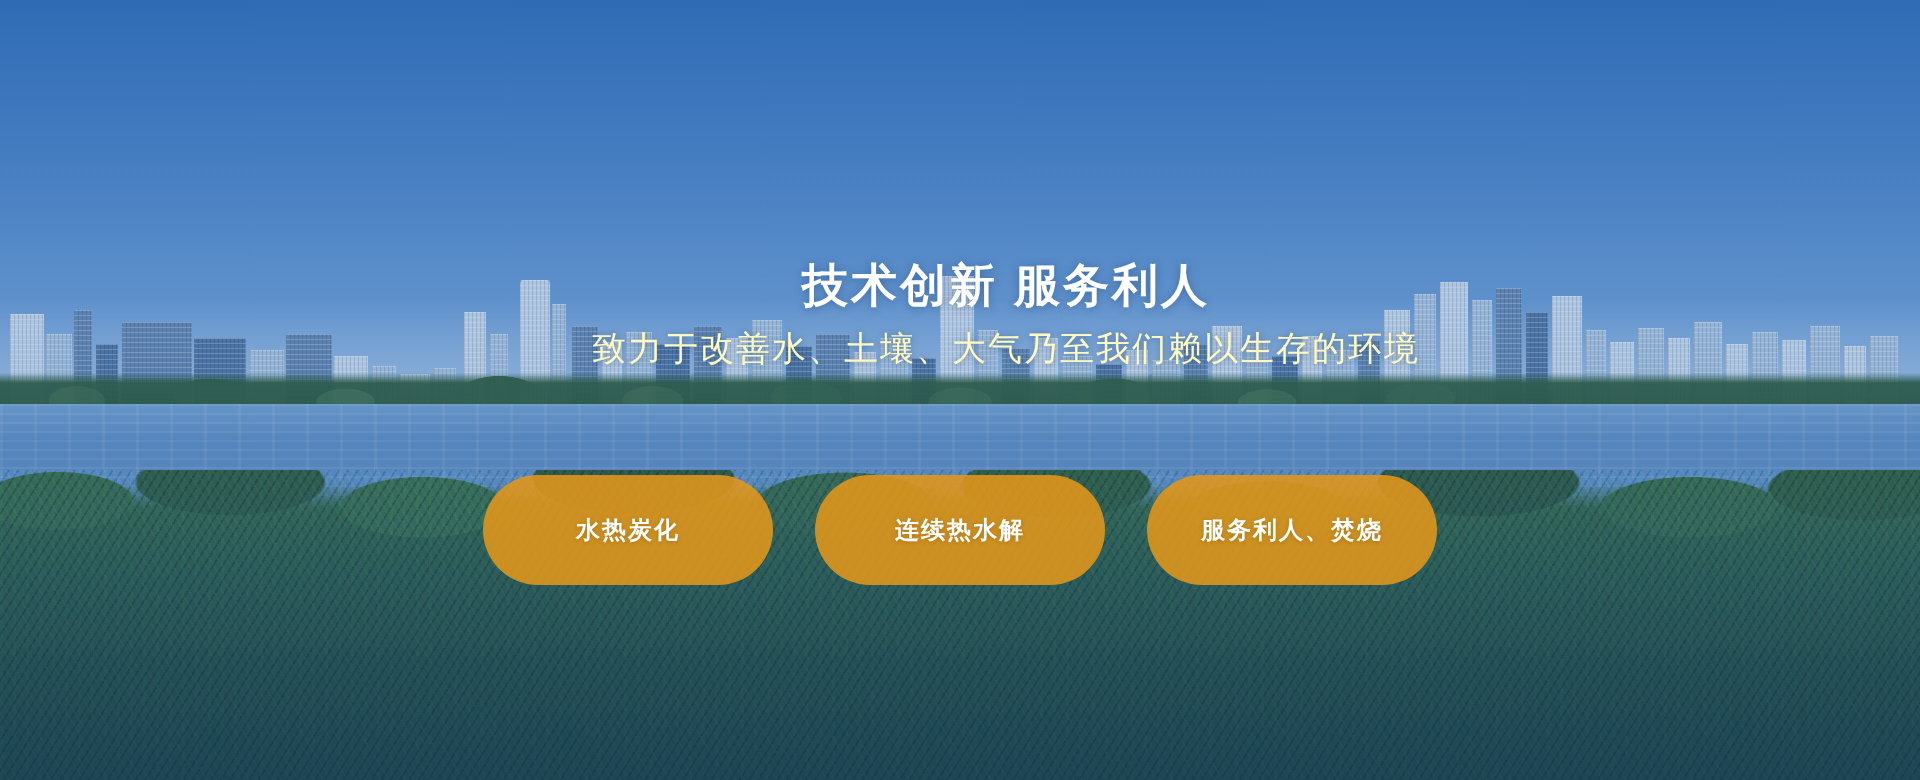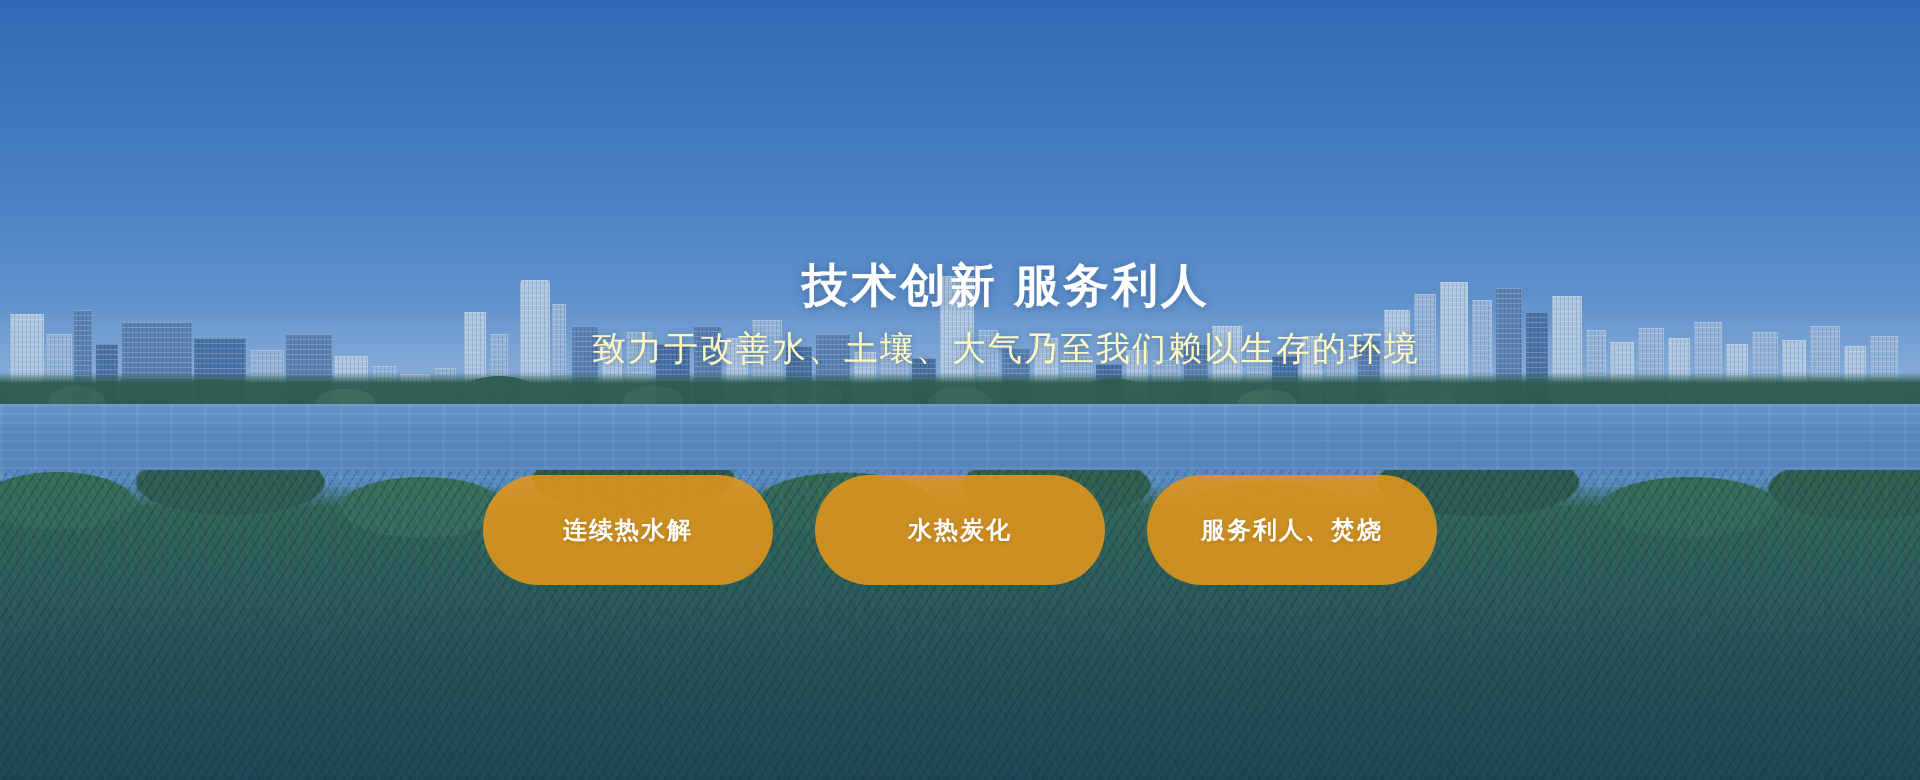--- a/index.html
+++ b/index.html
@@ -304,18 +304,18 @@
   </div>
 
   <div class="grade"></div>
 
   <div class="copy">
     <h1 class="headline">技术创新  服务利人</h1>
     <p class="subhead">致力于改善水、土壤、大气乃至我们赖以生存的环境</p>
   </div>
 
   <div class="pills">
+    <div class="pill">水热炭化</div>
     <div class="pill">连续热水解</div>
-    <div class="pill">水热炭化</div>
     <div class="pill">服务利人、焚烧</div>
   </div>
 
 </div>
 
 </body></html>

